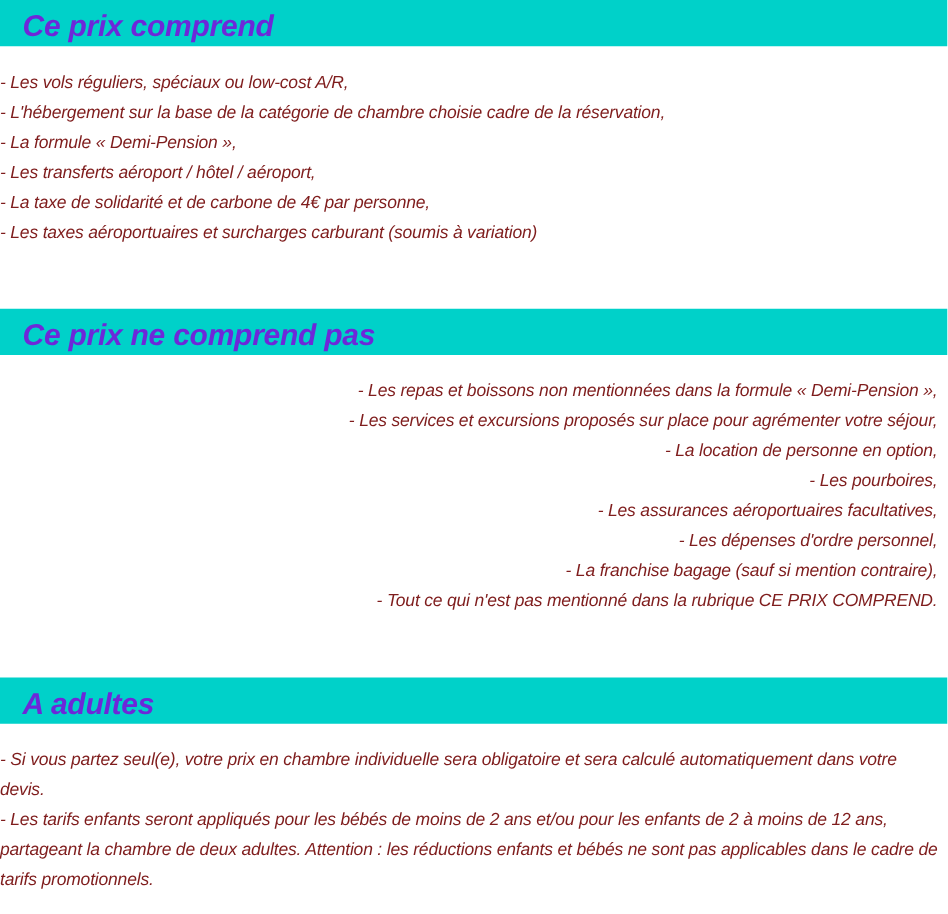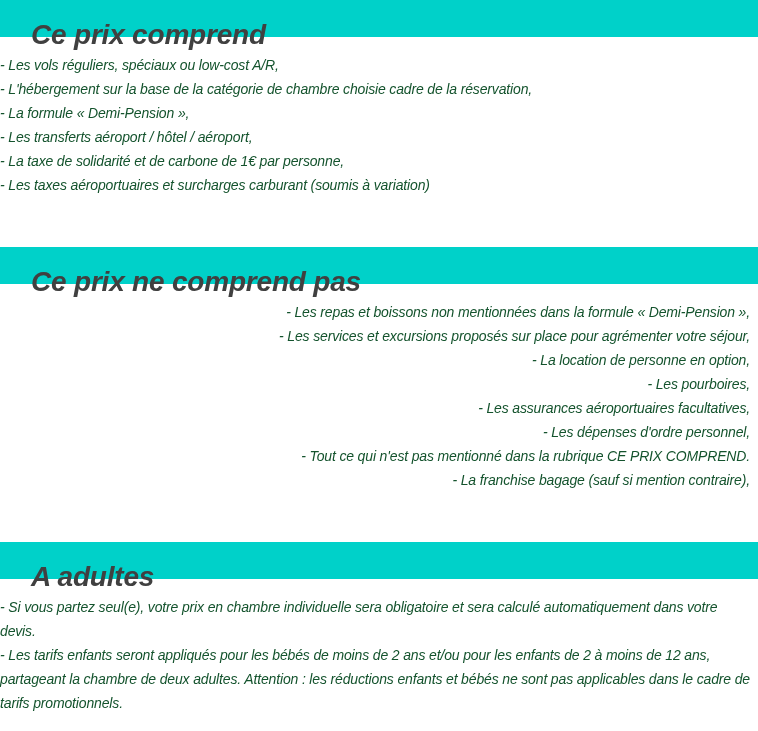--- a/index.html
+++ b/index.html
@@ -18,77 +18,77 @@
     .section-header {
       position: absolute;
       left: 0;
       width: 758px;
       height: 37px;
       background: #00d1c9;
       box-sizing: border-box;
       padding-left: 15px;
     }
     .section-header h2 {
-      margin: 16px;
+      margin: 3px;
       font-style: italic;
       font-weight: bold;
-      font-size: 28px;
+      font-size: 24px;
       line-height: 37px;
-      color: #404040;
+      color: #6d28d9;
       letter-spacing: -0.2px;
     }
     .section-body {
       position: absolute;
       left: 0;
       width: 758px;
       box-sizing: border-box;
       padding-right: 8px;
     }
     .section-body p {
       margin: 0;
       font-style: italic;
       font-size: 14px;
       line-height: 24px;
-      color: #14532d;
+      color: #7f1d1d;
       letter-spacing: -0.15px;
     }
     #header-1 { top: 0; }
     #body-1 { top: 53px; }
     #header-2 { top: 247px; }
     #body-2 { top: 300px; text-align: right; }
     #header-3 { top: 542px; }
     #body-3 { top: 595px; }
   </style>
 </head>
 <body>
 
 <div id="header-1" class="section-header">
   <h2>Ce prix comprend</h2>
 </div>
 <div id="body-1" class="section-body">
   <p>- Les vols réguliers, spéciaux ou low-cost A/R,</p>
   <p>- L'hébergement sur la base de la catégorie de chambre choisie cadre de la réservation,</p>
   <p>- La formule « Demi-Pension »,</p>
   <p>- Les transferts aéroport / hôtel / aéroport,</p>
-  <p>- La taxe de solidarité et de carbone de 1€ par personne,</p>
+  <p>- La taxe de solidarité et de carbone de 4€ par personne,</p>
   <p>- Les taxes aéroportuaires et surcharges carburant (soumis à variation)</p>
 </div>
 
 <div id="header-2" class="section-header">
   <h2>Ce prix ne comprend pas</h2>
 </div>
 <div id="body-2" class="section-body">
   <p>- Les repas et boissons non mentionnées dans la formule « Demi-Pension »,</p>
   <p>- Les services et excursions proposés sur place pour agrémenter votre séjour,</p>
   <p>- La location de personne en option,</p>
   <p>- Les pourboires,</p>
   <p>- Les assurances aéroportuaires facultatives,</p>
   <p>- Les dépenses d'ordre personnel,</p>
+  <p>- La franchise bagage (sauf si mention contraire),</p>
   <p>- Tout ce qui n'est pas mentionné dans la rubrique CE PRIX COMPREND.</p>
-  <p>- La franchise bagage (sauf si mention contraire),</p>
 </div>
 
 <div id="header-3" class="section-header">
   <h2>A adultes</h2>
 </div>
 <div id="body-3" class="section-body">
   <p>- Si vous partez seul(e), votre prix en chambre individuelle sera obligatoire et sera calculé automatiquement dans votre devis.</p>
   <p>- Les tarifs enfants seront appliqués pour les bébés de moins de 2 ans et/ou pour les enfants de 2 à moins de 12 ans, partageant la chambre de deux adultes. Attention : les réductions enfants et bébés ne sont pas applicables dans le cadre de tarifs promotionnels.</p>
 </div>
 

